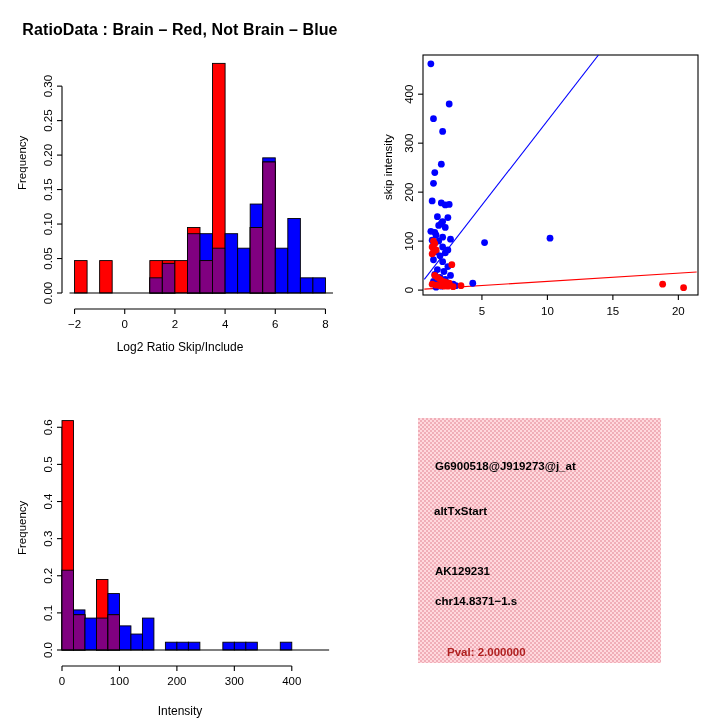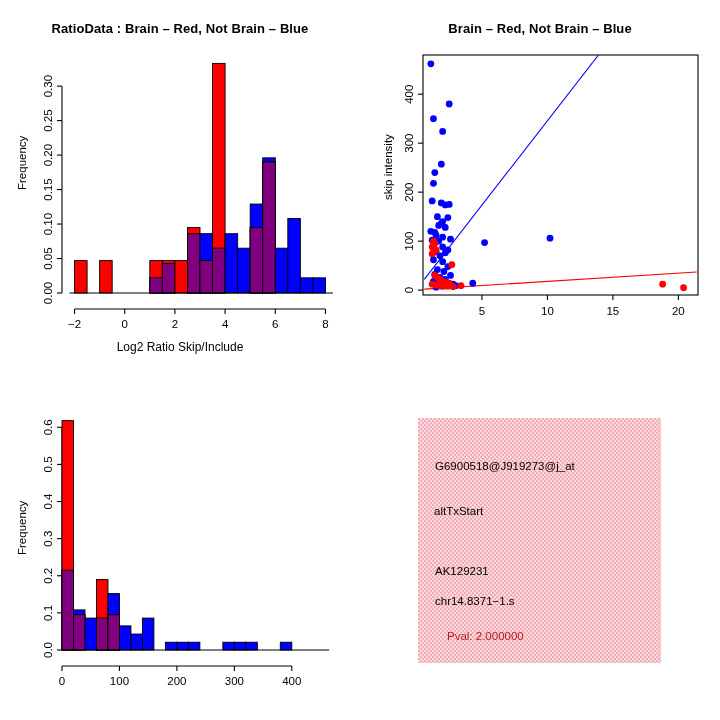--- a/index.html
+++ b/index.html
@@ -13,21 +13,21 @@
     position: relative;
     font-family: "Liberation Sans", sans-serif;
     overflow: hidden;
   }
   .panel {
     position: absolute;
   }
   .plot-title {
     position: absolute;
     font-weight: bold;
-    font-size: 13px;
+    font-size: 16px;
     color: #000;
     white-space: nowrap;
     text-align: center;
     letter-spacing: 0.1px;
   }
   .axis-label {
     position: absolute;
     font-size: 12px;
     color: #000;
     white-space: nowrap;
@@ -43,20 +43,21 @@
   svg { display: block; overflow: visible; }
   .info-box {
     position: absolute;
     overflow: hidden;
   }
   .info-line {
     position: absolute;
     font-size: 11.5px;
     white-space: nowrap;
     color: #000;
+    font-weight: bold;
   }
   .info-line.pval { color: #b02020; }
 </style>
 </head>
 <body>
 
 <div class="panel" style="left:0;top:0;width:360px;height:360px;">
 
   <div class="plot-title" style="left:0;top:21px;width:360px;">RatioData : Brain – Red, Not Brain – Blue</div>
 
@@ -122,21 +123,20 @@
       <text x="225.0909090909091" y="328" font-size="11.5" font-family="&quot;Liberation Sans&quot;, sans-serif" text-anchor="middle" fill="#000">4</text>
       <line x1="275.27272727272725" y1="309" x2="275.27272727272725" y2="314" stroke="#000" stroke-width="1.1"></line>
       <text x="275.27272727272725" y="328" font-size="11.5" font-family="&quot;Liberation Sans&quot;, sans-serif" text-anchor="middle" fill="#000">6</text>
       <line x1="325.45454545454544" y1="309" x2="325.45454545454544" y2="314" stroke="#000" stroke-width="1.1"></line>
       <text x="325.45454545454544" y="328" font-size="11.5" font-family="&quot;Liberation Sans&quot;, sans-serif" text-anchor="middle" fill="#000">8</text>
     </svg>
 </div>
 
 <div class="panel" style="left:360px;top:0;width:360px;height:360px;">
 
-  <div class="plot-title" style="left:0;top:21px;width:360px;">Brain – Red, Not Brain – Blue</div>
 
   <div class="ylabel-rot" style="left:22px;top:200px;">skip intensity</div>
 
 
   <svg id="svg-scatter" width="360" height="360" style="position:absolute;left:0;top:0;">
       <defs>
         <clipPath id="scatclip">
           <rect x="63" y="55" width="275" height="240"></rect>
         </clipPath>
       </defs>
@@ -236,20 +236,21 @@
       <line x1="318.3571428571429" y1="295" x2="318.3571428571429" y2="300" stroke="#000" stroke-width="1.1"></line>
       <text x="318.3571428571429" y="315" font-size="11.5" font-family="&quot;Liberation Sans&quot;, sans-serif" text-anchor="middle" fill="#000">20</text>
     </svg>
 </div>
 
 <div class="panel" style="left:0;top:360px;width:360px;height:360px;">
 
 
   <div class="ylabel-rot" style="left:16px;top:195px;">Frequency</div>
 
+  <div class="axis-label" style="left:0;top:344px;width:360px;text-align:center;">Intensity</div>
 
   <svg id="svg-hist2" width="360" height="360" style="position:absolute;left:0;top:0;">
       <line x1="62" y1="290" x2="62" y2="67.28" stroke="#000" stroke-width="1.1"></line>
       <line x1="57" y1="290" x2="62" y2="290" stroke="#000" stroke-width="1.1"></line>
       <text x="52" y="290" font-size="11.5" font-family="&quot;Liberation Sans&quot;, sans-serif" text-anchor="middle" fill="#000" transform="rotate(-90 52 290)">0.0</text>
       <line x1="57" y1="252.88" x2="62" y2="252.88" stroke="#000" stroke-width="1.1"></line>
       <text x="52" y="252.88" font-size="11.5" font-family="&quot;Liberation Sans&quot;, sans-serif" text-anchor="middle" fill="#000" transform="rotate(-90 52 252.88)">0.1</text>
       <line x1="57" y1="215.76" x2="62" y2="215.76" stroke="#000" stroke-width="1.1"></line>
       <text x="52" y="215.76" font-size="11.5" font-family="&quot;Liberation Sans&quot;, sans-serif" text-anchor="middle" fill="#000" transform="rotate(-90 52 215.76)">0.2</text>
       <line x1="57" y1="178.64" x2="62" y2="178.64" stroke="#000" stroke-width="1.1"></line>
@@ -306,14 +307,14 @@
         <rect x="0" y="0" width="2" height="2" fill="#f0aeb8"></rect>
         <rect x="2" y="2" width="2" height="2" fill="#f0aeb8"></rect>
       </pattern>
     </defs>
     <rect width="243" height="245" fill="url(#pinkdither)"></rect>
   </svg>
   <div class="info-line" style="left:17px;top:42px;">G6900518@J919273@j_at</div>
   <div class="info-line" style="left:16px;top:87px;">altTxStart</div>
   <div class="info-line" style="left:17px;top:147px;">AK129231</div>
   <div class="info-line" style="left:17px;top:177px;">chr14.8371−1.s</div>
-  <div class="info-line pval" style="left:17px;top:212px;padding-left:12px;">Pval: 2.000000</div>
+  <div class="info-line pval" style="left:17px;top:228px;padding-left:12px;">Pval: 2.000000</div>
 </div>
 
 </body></html>

